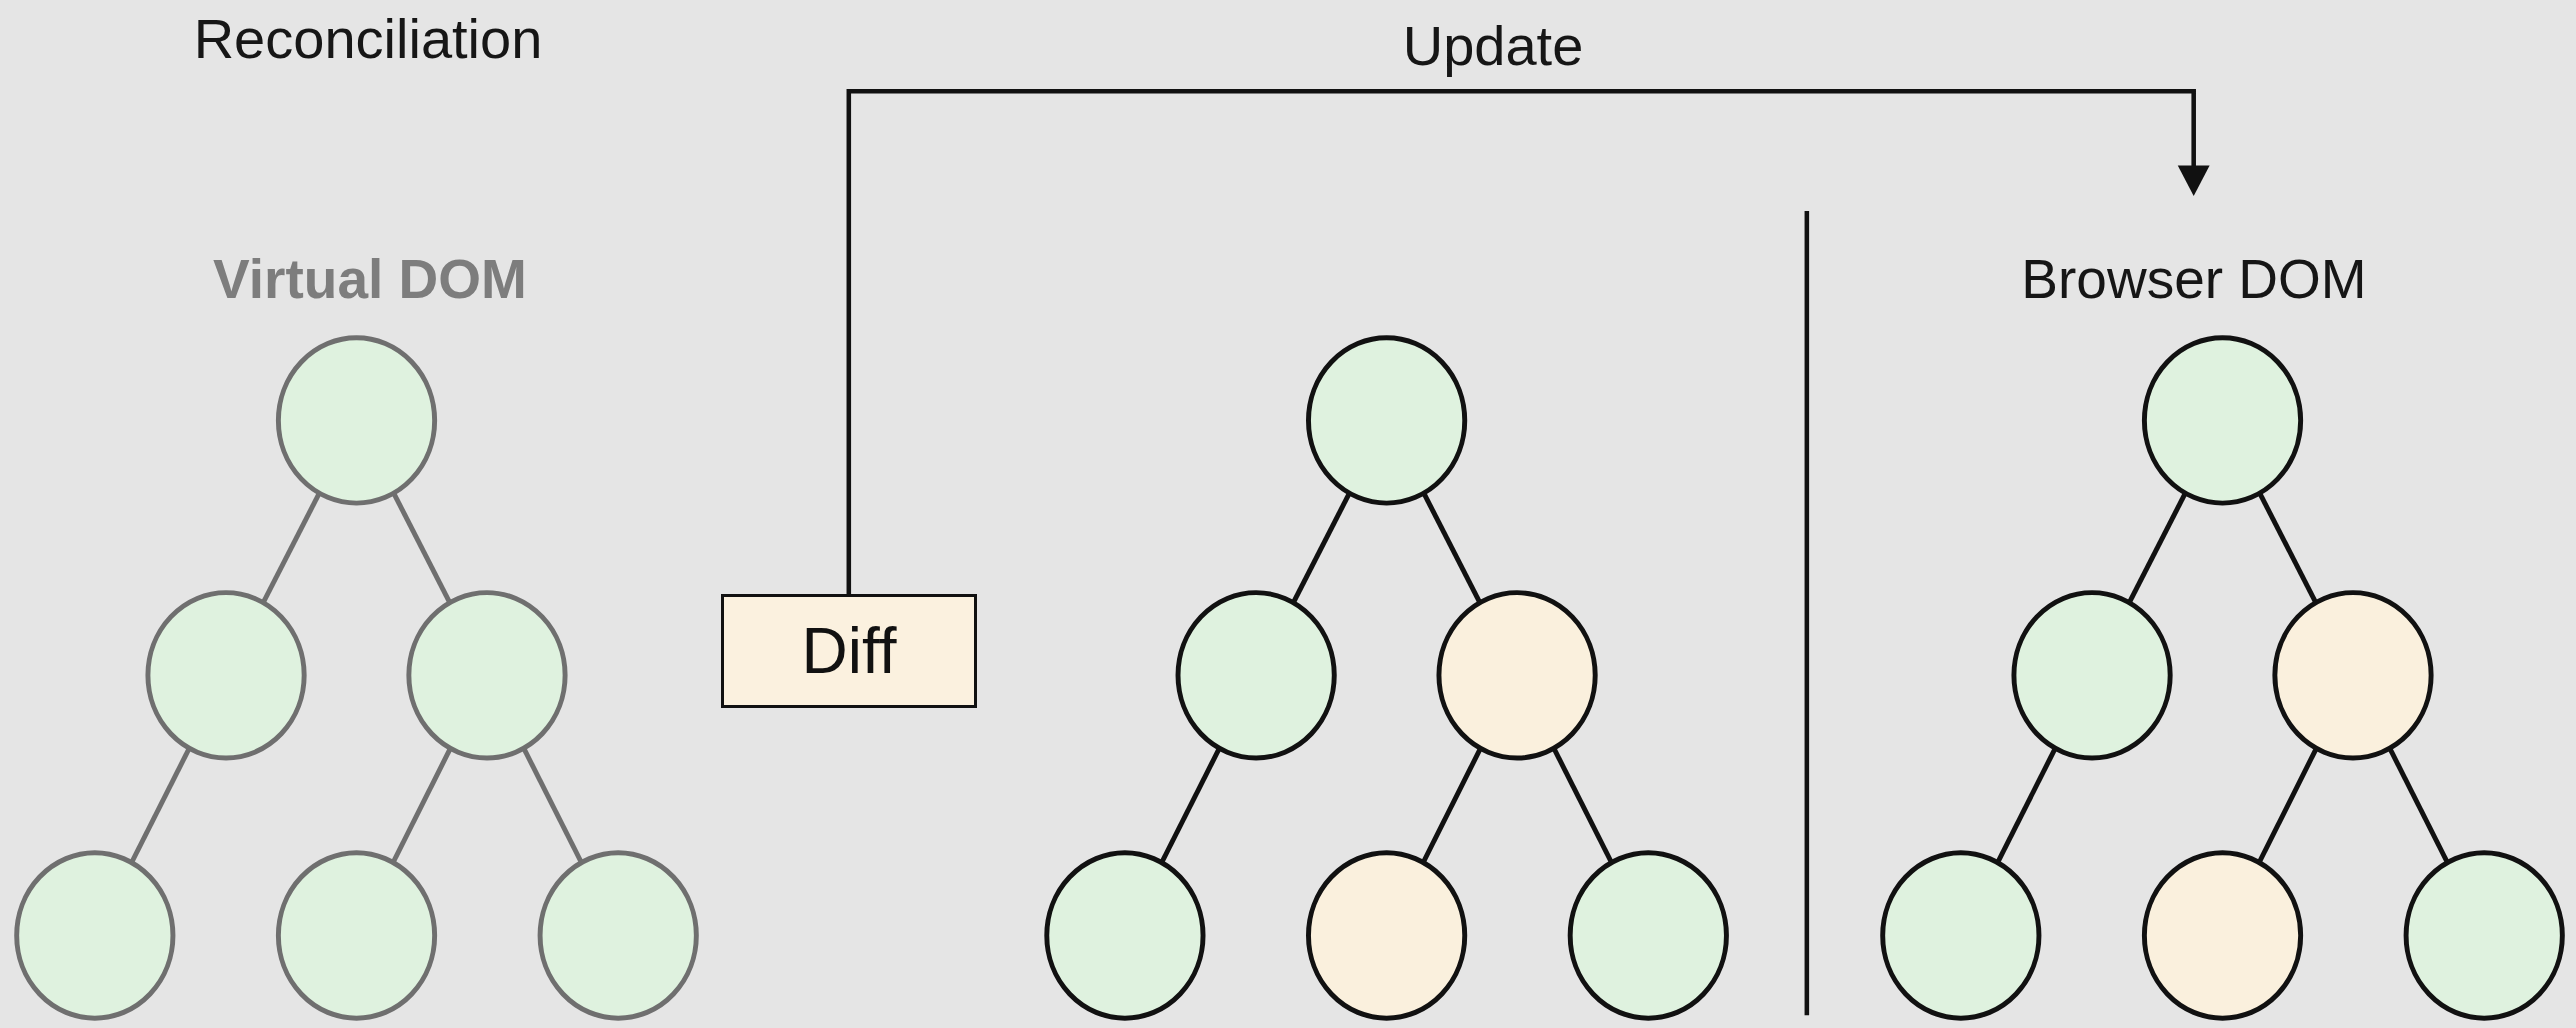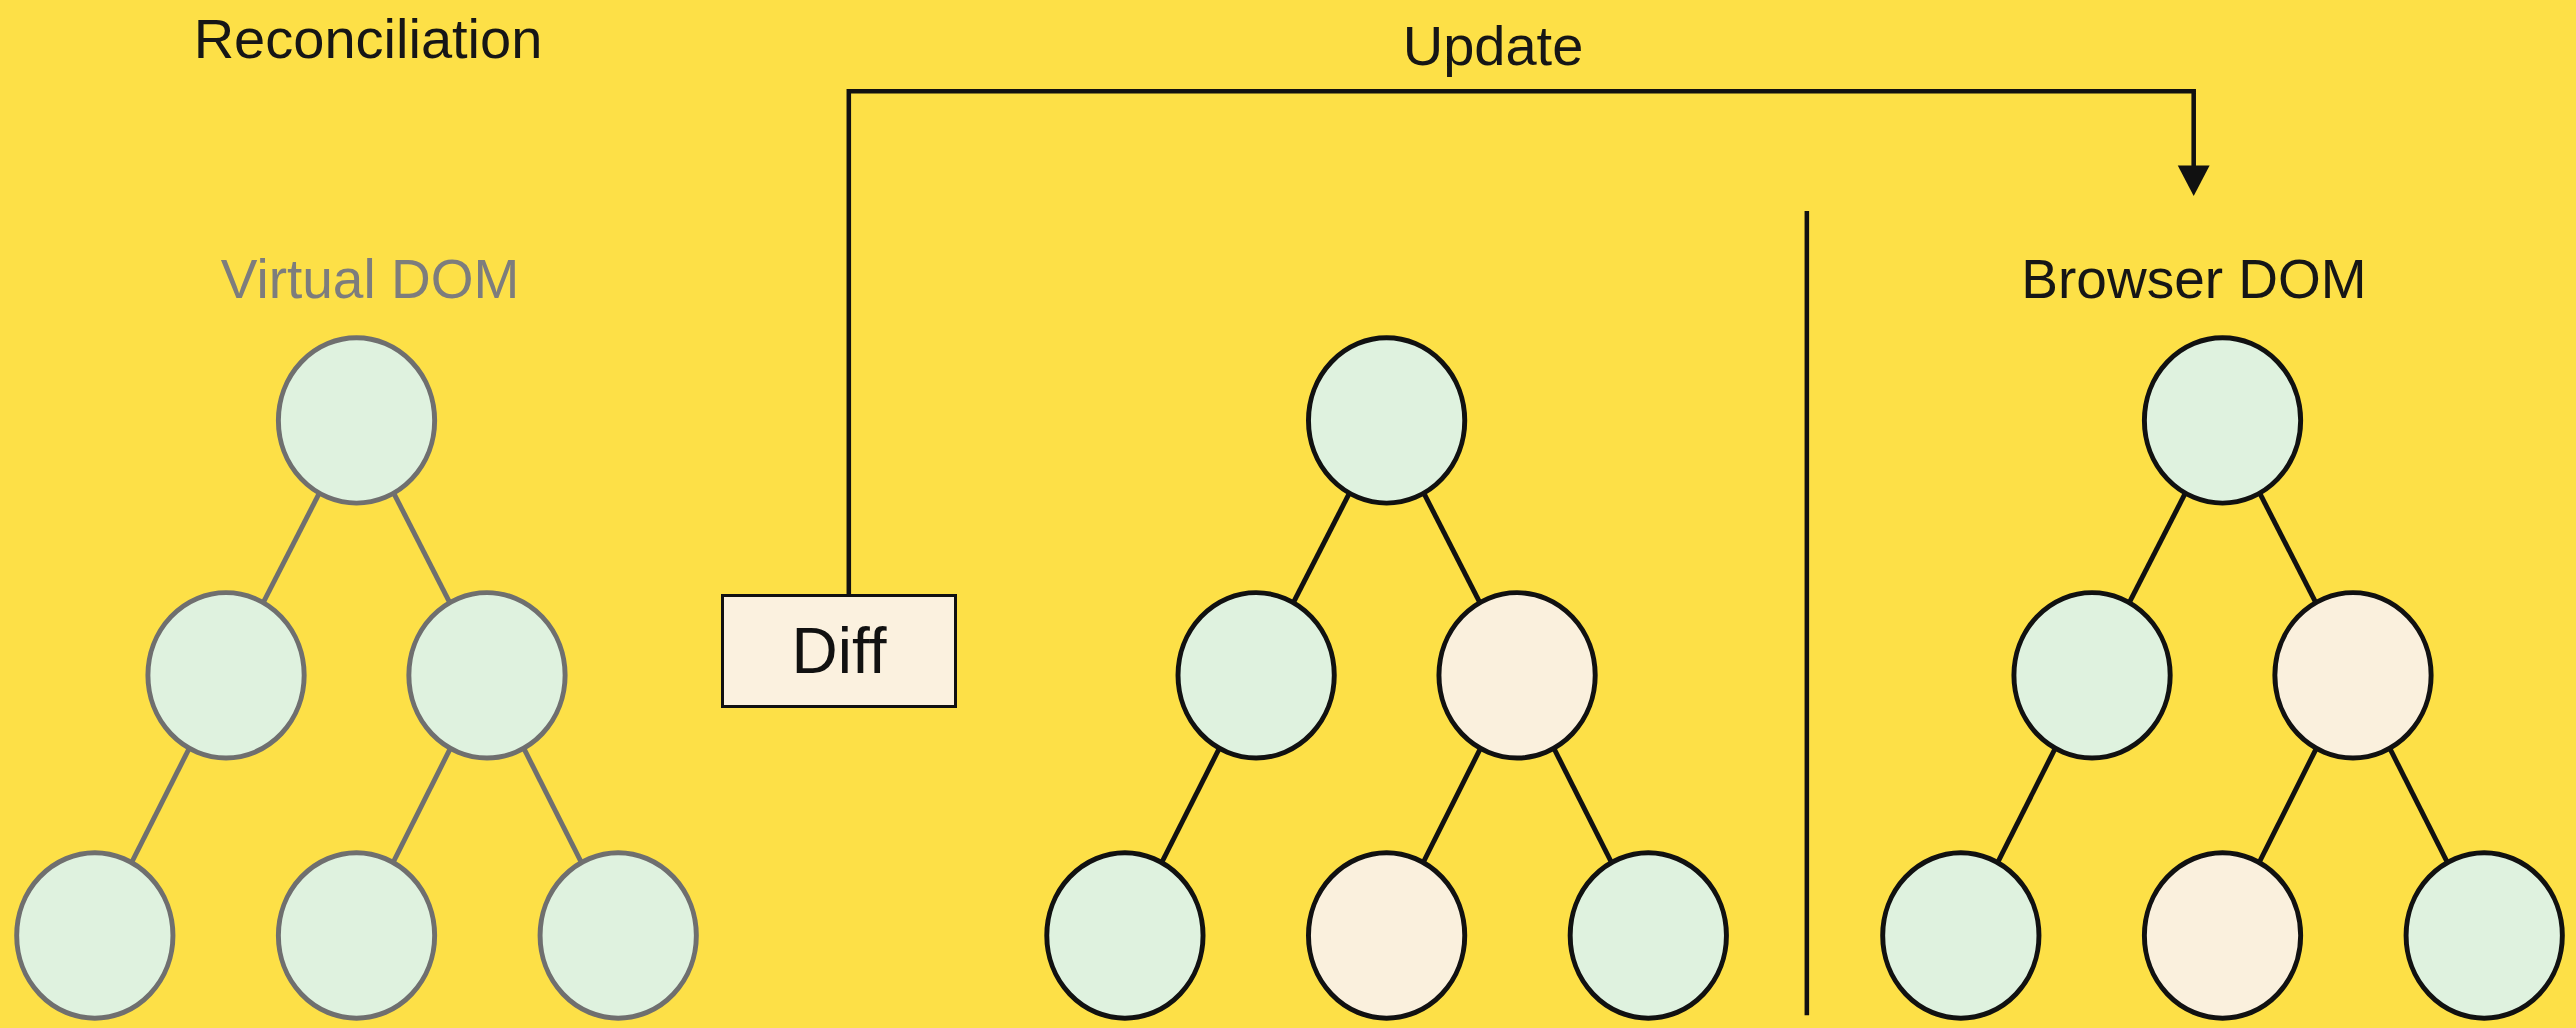--- a/index.html
+++ b/index.html
@@ -8,21 +8,21 @@
     width: 2576px;
     height: 1029px;
     background: #ffffff;
     overflow: hidden;
     font-family: "Liberation Sans", "DejaVu Sans", sans-serif;
   }
   #stage {
     position: relative;
     width: 2576px;
     height: 1029px;
-    background: #fde047;
+    background: #e5e5e5;
   }
   #diagram-svg {
     position: absolute;
     left: 0; top: 0;
     width: 2576px;
     height: 1029px;
   }
   .title-label {
     position: absolute;
     transform: translate(-50%, -50%);
@@ -37,21 +37,21 @@
     font-size: 55px;
     line-height: 1;
     white-space: nowrap;
     color: #161616;
   }
   .tree-label.muted { color: #7d7d7d; }
   #diff-box {
     position: absolute;
     left: 721px;
     top: 594px;
-    width: 236px;
+    width: 256px;
     height: 114px;
     box-sizing: border-box;
     border: 3.8px solid #111111;
     background: #fbf1df;
     display: flex;
     align-items: center;
     justify-content: center;
   }
   #diff-box .diff-text {
     font-size: 64px;
@@ -111,21 +111,21 @@
           <ellipse cx="2930" cy="1233" rx="103" ry="109" fill="#faf0dd" stroke="#111111" stroke-width="6.5"></ellipse>
           <ellipse cx="3275" cy="1233" rx="103" ry="109" fill="#dff2df" stroke="#111111" stroke-width="6.5"></ellipse>
         </g>
       </g>
   </svg>
 
   <div class="title-label" style="left:368px; top:39px;">Reconciliation</div>
 
   <div class="title-label" style="left:1493px; top:46px;">Update</div>
 
-  <div class="tree-label muted" style="left:370px; top:279px;">Virtual DOM</div>
+  <div class="tree-label muted" style="left:370px; top:279px;font-weight:bold;">Virtual DOM</div>
 
 
   <div class="tree-label" style="left:2194px; top:279px;">Browser DOM</div>
 
   <div id="diff-box" style="background: rgb(251, 241, 223); border-color: rgb(17, 17, 17);">
     <span class="diff-text">Diff</span>
   </div>
 
 </div>
 

